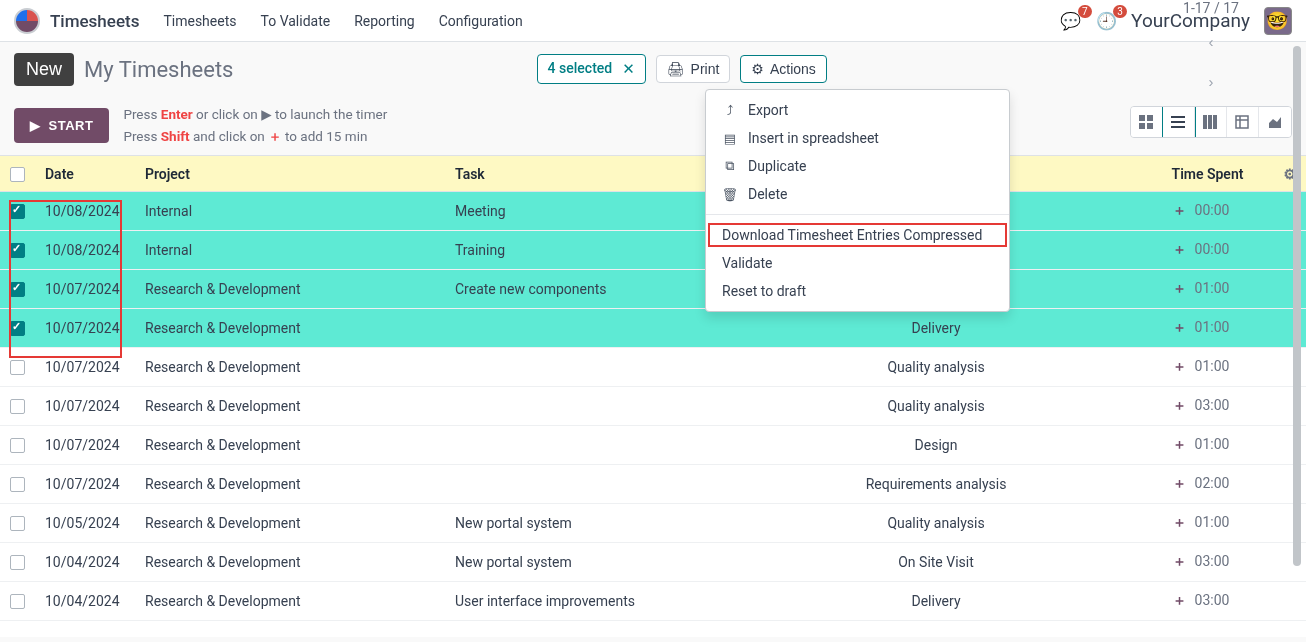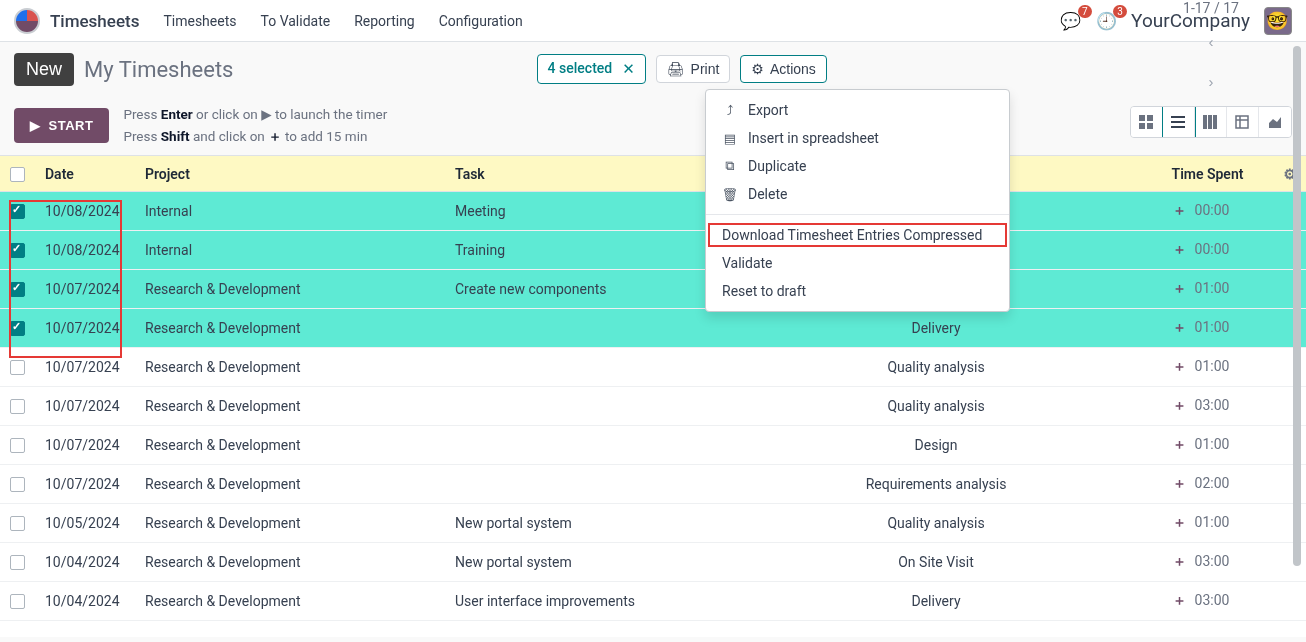--- a/index.html
+++ b/index.html
@@ -30,21 +30,21 @@
   .pager-btn { width: 30px; height: 30px; border: none; background: transparent; color: #9ca3af; cursor: pointer; font-size: 15px; }
   .view-switch { display: flex; border: 1px solid #d1d5db; border-radius: 4px; overflow: hidden; }
   .view-btn { width: 32px; height: 30px; border: none; background: #fff; color: #6b7280; cursor: pointer; display:flex; align-items:center; justify-content:center; font-size: 14px; border-right: 1px solid #e5e7eb; }
   .view-btn:last-child { border-right: none; }
   .view-btn.active { outline: 1px solid #017e84; background: #fff; color: #374151; z-index: 1; }
   
   
   .timerbar { display: flex; align-items: center; padding: 8px 14px; background: #f9f9f9; font-size: 13.5px; color: #6b7280; }
   .btn-start { background: #714b67; color: #fff; border: none; padding: 10px 16px; border-radius: 4px; font-weight: 600; font-size: 13px; cursor: pointer; display: flex; align-items: center; gap: 8px; margin-right: 14px; letter-spacing: 0.5px;}
   .hint-lines { line-height: 1.6; }
-  .hint-lines b { color: #0f172a; }
+  .hint-lines b { color: #ef4444; }
   
   
   .table-wrap { border-top: 1px solid #dee2e6; height: calc(642px - 42px - 54px - 64px); overflow-y: auto; background: #fff; }
   table { width: 100%; border-collapse: collapse; }
   th { text-align: left; font-weight: 600; font-size: 14px; padding: 9px 10px; border-bottom: 1px solid #dee2e6; color: #1f2937; background: #fef9c3; }
   th.time-col { text-align: right; padding-right: 30px;}
   .settings-th { width: 30px; text-align:center; color:#6b7280; cursor:pointer;}
   td { padding: 10px 10px; border-bottom: 1px solid #eef0f2; font-size: 14px; color: #374151; }
   td.time-col { text-align: right; color: #6b7280; padding-right: 44px;}
   .plus-time { color: #714b67; font-weight: 700; margin-right: 8px; cursor:pointer;}

